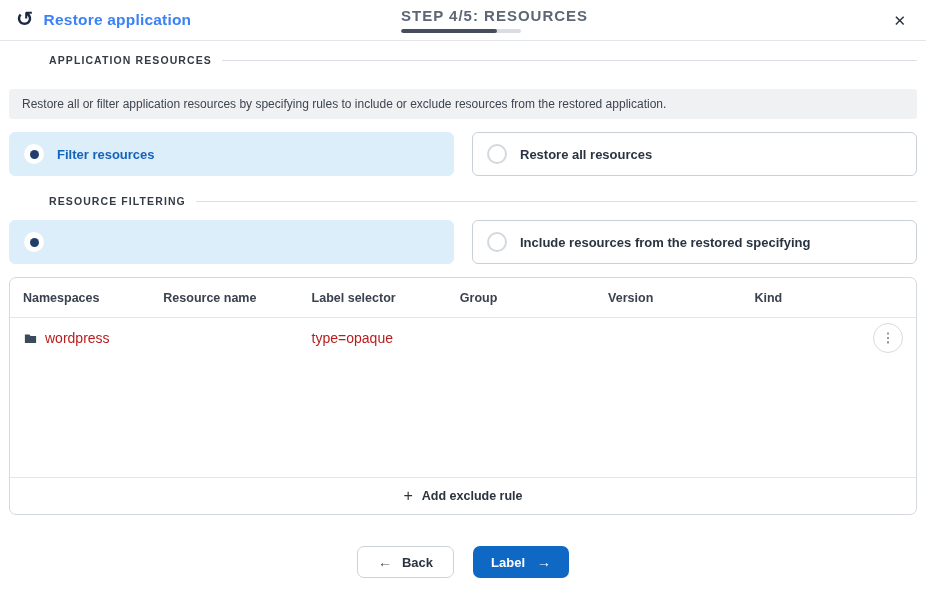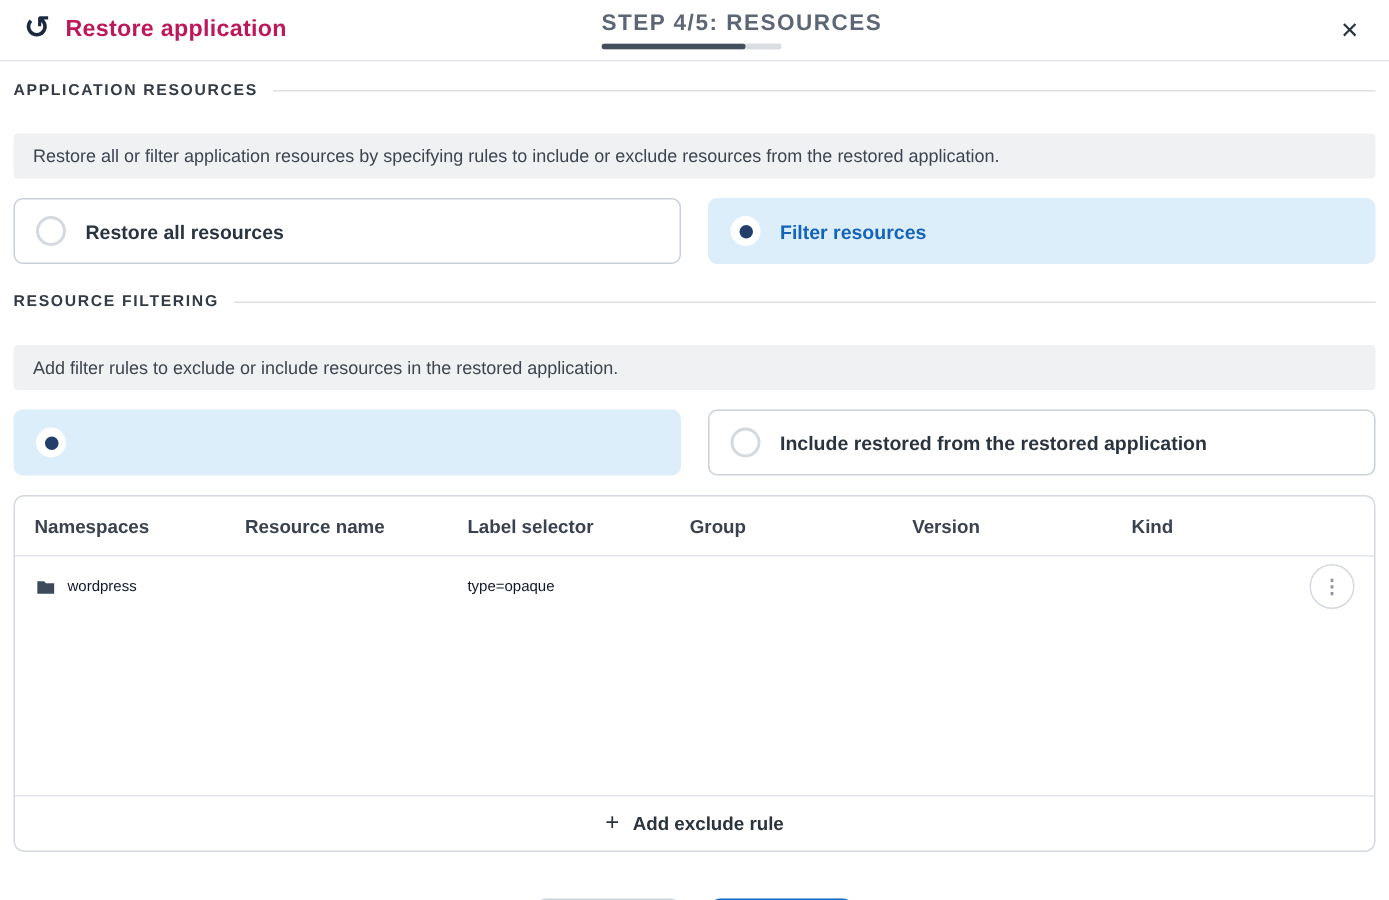--- a/index.html
+++ b/index.html
@@ -10,21 +10,21 @@
     color: #222b36; overflow: hidden; position: relative;
   }
 
   
   .wizard-header {
     height: 41px; display: flex; align-items: center;
     padding: 0 16px; border-bottom: 1px solid #e2e5e9; position: relative;
   }
   .title-wrap { display: flex; align-items: center; gap: 10px; }
   .restore-glyph { font-size: 21px; font-weight: 700; color: #1b2940; line-height: 1; margin-top: -3px; }
-  .wizard-title { font-size: 15.5px; font-weight: 700; color: #be185d; letter-spacing: .2px; }
+  .wizard-title { font-size: 15.5px; font-weight: 700; color: #3b82f6; letter-spacing: .2px; }
   .step-block {
     position: absolute; left: 50%; transform: translateX(-50%);
     top: 7px; width: 124px; text-align: left;
   }
   .step-label {
     font-size: 15px; font-weight: 700; color: #5c6675;
     letter-spacing: 1px; white-space: nowrap;
   }
   .progress-track {
     margin-top: 5px; height: 4px; width: 120px;
@@ -32,21 +32,21 @@
   }
   .progress-fill { height: 100%; background: #444e5d; border-radius: 3px; }
   .close-btn {
     margin-left: auto; background: none; border: none; cursor: pointer;
     font-size: 15px; color: #2b333e; line-height: 1; padding: 4px;
   }
 
   
   .content { padding: 0 9px; }
 
-  .section-head { display: flex; align-items: center; gap: 10px; margin-top: 13px; }
+  .section-head { display: flex; align-items: center; gap: 10px; margin-top: 13px; margin-left: 40px; }
   .section-label {
     font-size: 10.5px; font-weight: 700; color: #333b46;
     letter-spacing: 1.1px; white-space: nowrap;
   }
   .section-rule { flex: 1; height: 1px; background: #dcdfe4; }
 
   .info-banner {
     margin-top: 23px; background: #f0f1f3; border-radius: 3px;
     padding: 8px 13px; font-size: 12px; color: #3d4550;
   }
@@ -75,21 +75,21 @@
   }
   .t-head, .t-row {
     display: grid;
     grid-template-columns: 1.42fr 1.5fr 1.5fr 1.5fr 1.48fr 1.2fr 56px;
     align-items: center;
   }
   .t-head { border-bottom: 1px solid #e3e6ea; height: 40px; }
   .t-head .cell { font-size: 12.5px; font-weight: 700; color: #39424e; }
   .cell { padding-left: 13px; }
   .t-row { height: 40px; }
-  .t-row .cell { font-size: 10px; color: #0f172a; align-items: center; }
+  .t-row .cell { font-size: 14px; color: #b91c1c; align-items: center; }
   .ns-cell { display: flex; align-items: center; gap: 7px; font-weight: 400; }
   .folder-svg { width: 15px; height: 15px; flex: none; display: block; }
   .kebab-btn {
     width: 30px; height: 30px; border-radius: 50%; border: 1px solid #d5dae0;
     background: #fff; color: #8d96a1; font-size: 13px; font-weight: 700;
     display: flex; align-items: center; justify-content: center;
     cursor: pointer; justify-self: center; line-height: 1; padding-bottom: 1px;
   }
   .t-filler { height: 119px; }
   .add-rule-row {
@@ -142,48 +142,47 @@
 <div class="content">
 
   <div class="section-head">
     <span class="section-label">APPLICATION RESOURCES</span>
     <span class="section-rule"></span>
   </div>
 
   <div class="info-banner">Restore all or filter application resources by specifying rules to include or exclude resources from the restored application.</div>
 
   <div class="option-row">
-    <div class="option-card">
-      <span class="radio"></span>
-      <span class="option-label">Restore all resources</span>
-    </div>
     <div class="option-card selected">
       <span class="radio">
           <span class="radio-dot"></span>
         </span>
       <span class="option-label">Filter resources</span>
     </div>
+    <div class="option-card">
+      <span class="radio"></span>
+      <span class="option-label">Restore all resources</span>
+    </div>
   </div>
 
   <div class="section-head" style="margin-top:19px;">
     <span class="section-label">RESOURCE FILTERING</span>
     <span class="section-rule"></span>
   </div>
 
-  <div class="info-banner">Add filter rules to exclude or include resources in the restored application.</div>
 
   <div class="option-row">
     <div class="option-card selected">
       <span class="radio">
           <span class="radio-dot"></span>
         </span>
     </div>
     <div class="option-card">
       <span class="radio"></span>
-      <span class="option-label">Include restored from the restored application</span>
+      <span class="option-label">Include resources from the restored specifying</span>
     </div>
   </div>
 
   <div class="rules-table">
     <div class="t-head">
       <div class="cell">Namespaces</div>
       <div class="cell">Resource name</div>
       <div class="cell">Label selector</div>
       <div class="cell">Group</div>
       <div class="cell">Version</div>

